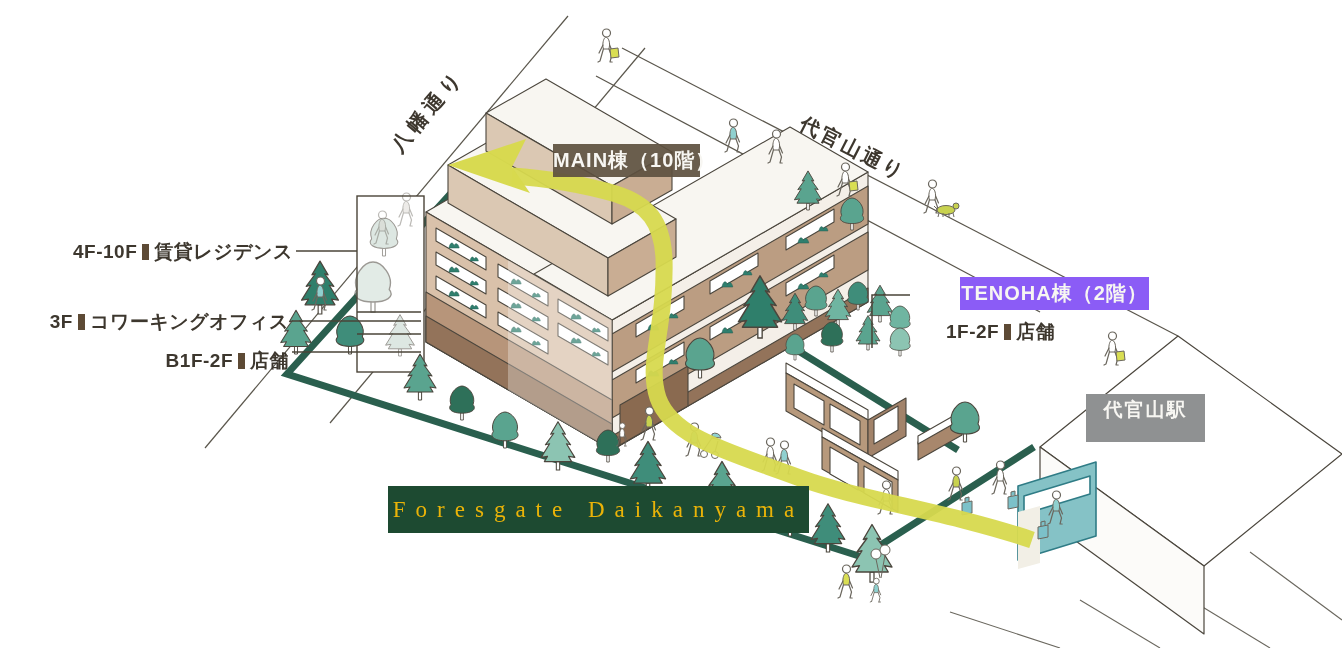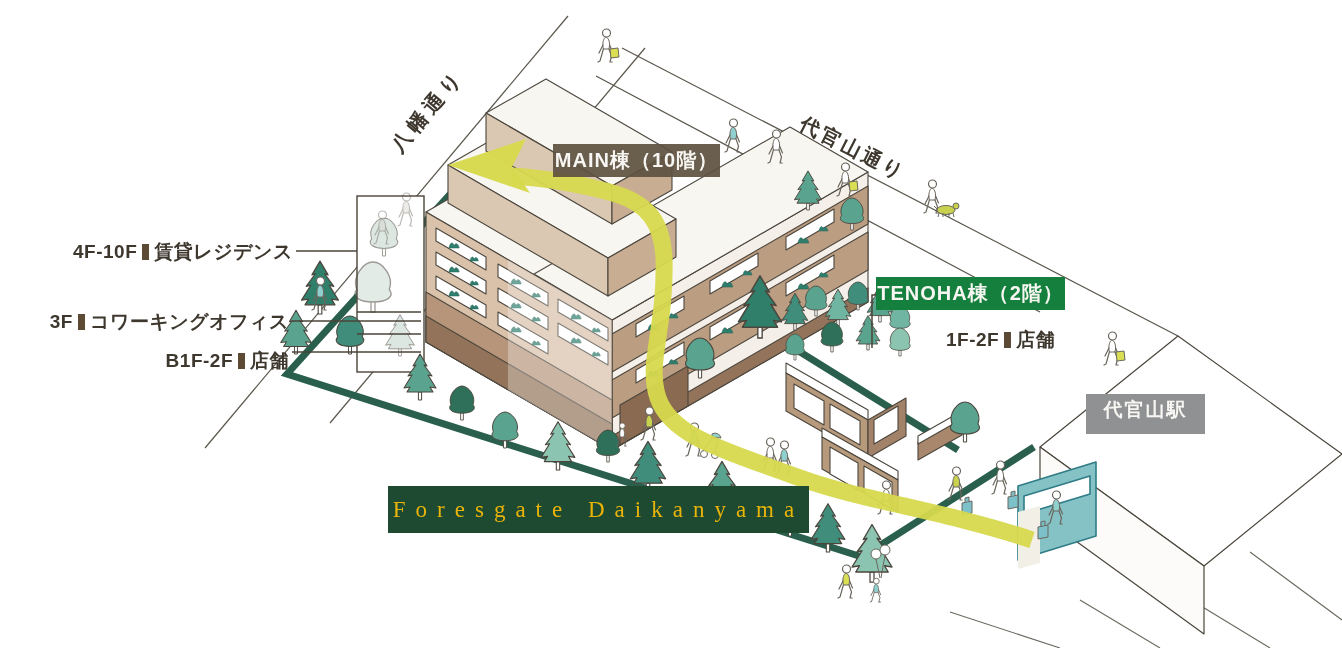--- a/index.html
+++ b/index.html
@@ -10,30 +10,30 @@
   .stage svg{position:absolute;left:0;top:0;}
   .lbl{position:absolute;white-space:nowrap;}
   .street-lbl{
     font-size:20px;font-weight:600;color:#3d372e;letter-spacing:5px;
   }
   .street-hachiman{left:372px;top:86px;width:130px;transform:rotate(-50deg);transform-origin:center;}
   .street-daikanyama{left:793px;top:143px;width:150px;transform:rotate(27deg);transform-origin:center;letter-spacing:3px;}
   .tag{
     color:#f7f6f2;text-align:center;font-weight:600;
   }
-  .tag-main{left:553px;top:144px;width:167px;height:33px;line-height:33px;font-size:20px;background:rgba(93,80,63,0.92);letter-spacing:1px;}
-  .tag-tenoha{left:876px;top:277px;width:189px;height:33px;line-height:33px;font-size:20px;background:#15803d;letter-spacing:1px;}
-  .tag-station{left:1086px;top:394px;width:119px;height:40px;line-height:32px;font-size:19px;background:#8f9192;letter-spacing:2px;}
+  .tag-main{left:553px;top:144px;width:147px;height:33px;line-height:33px;font-size:20px;background:rgba(93,80,63,0.92);letter-spacing:1px;}
+  .tag-tenoha{left:960px;top:277px;width:189px;height:33px;line-height:33px;font-size:20px;background:#8b5cf6;letter-spacing:1px;}
+  .tag-station{left:1086px;top:394px;width:119px;height:48px;line-height:32px;font-size:19px;background:#8f9192;letter-spacing:2px;}
   .floor-lbl{
     font-size:19px;font-weight:600;color:#3d372e;letter-spacing:0.5px;
   }
   .fl-4f{right:1049px;top:239px;margin-left:30px;}
   .fl-3f{right:1053px;top:309px;}
   .fl-b1f{right:1053px;top:348px;}
-  .fl-tenoha{left:946px;top:319px;font-size:19px;margin-top:8px;}
+  .fl-tenoha{left:946px;top:319px;font-size:19px;}
   .marker{
     display:inline-block;width:7px;height:16px;background:#5d4a35;
     margin:0 5px;vertical-align:-2px;
   }
   .banner{
     left:388px;top:486px;width:421px;height:47px;line-height:47px;
     background:#1d4a31;color:#eab308;text-align:center;
     font-family:"Liberation Serif","DejaVu Serif",serif;
     font-size:23px;letter-spacing:10px;font-weight:400;
   }

